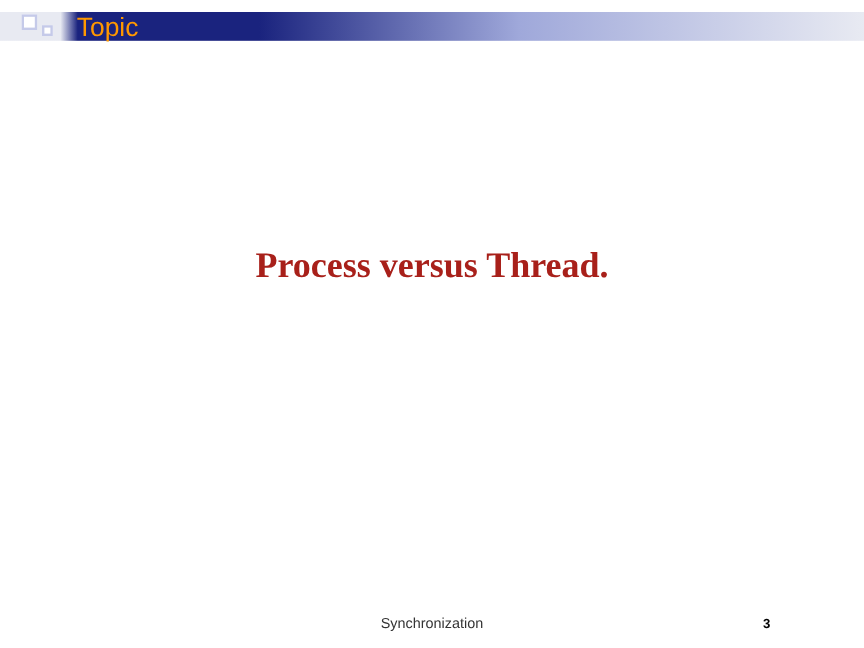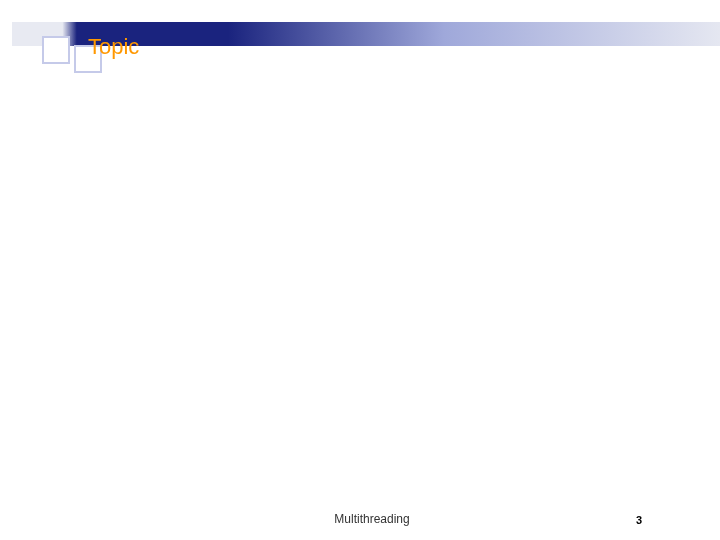--- a/index.html
+++ b/index.html
@@ -1,17 +1,17 @@
 <!DOCTYPE html>
 <html><head>
   <meta charset="utf-8">
   <style>
     * {
       margin: 0;
-      padding: 12px;
+      padding: 0;
       box-sizing: border-box;
     }
     body {
       width: 720px;
       height: 540px;
       background: #ffffff;
       font-family: Arial, Tahoma, sans-serif;
       position: relative;
       overflow: hidden;
     }
@@ -100,16 +100,17 @@
 <body>
 
 <div class="header-band"></div>
 <div class="header-squares">
   <div class="sq sq-large"></div>
   <div class="sq sq-small"></div>
 </div>
 <div class="topic-label">Topic</div>
 
 <div class="main-content">
+  <div class="main-line">Process versus Thread.</div>
 </div>
 
-<div class="footer-title">Multithreading</div>
+<div class="footer-title">Synchronization</div>
 <div class="page-number">3</div>
 
 </body></html>

